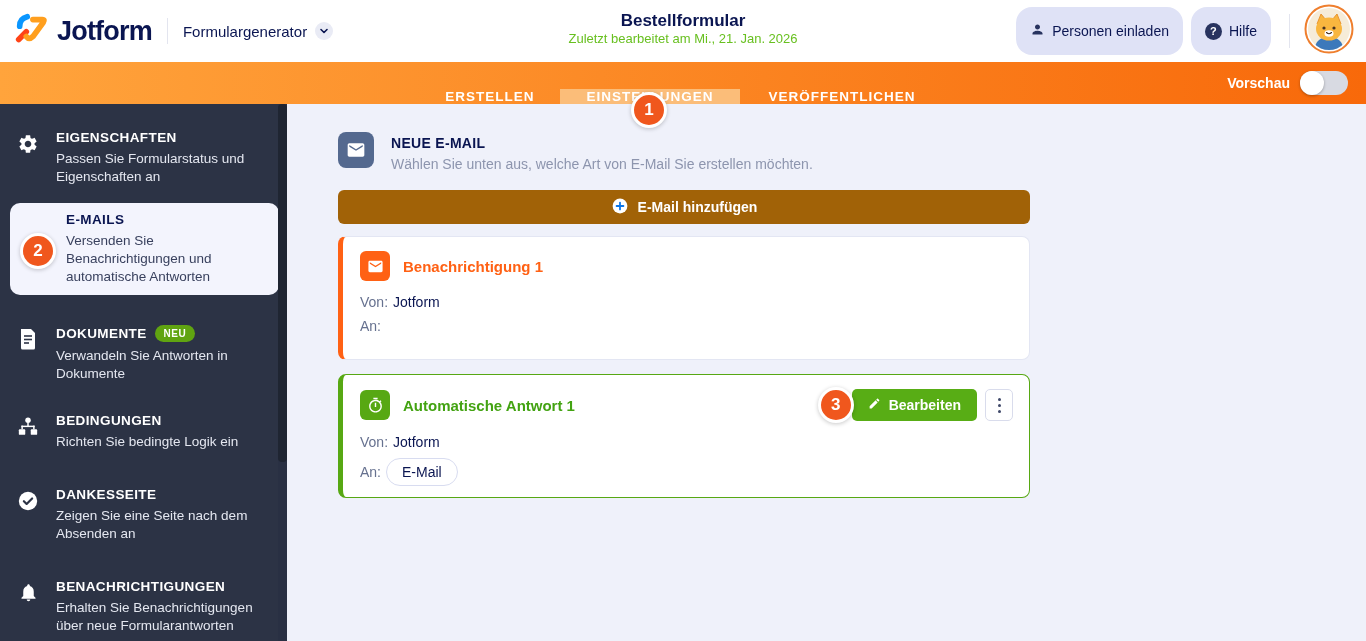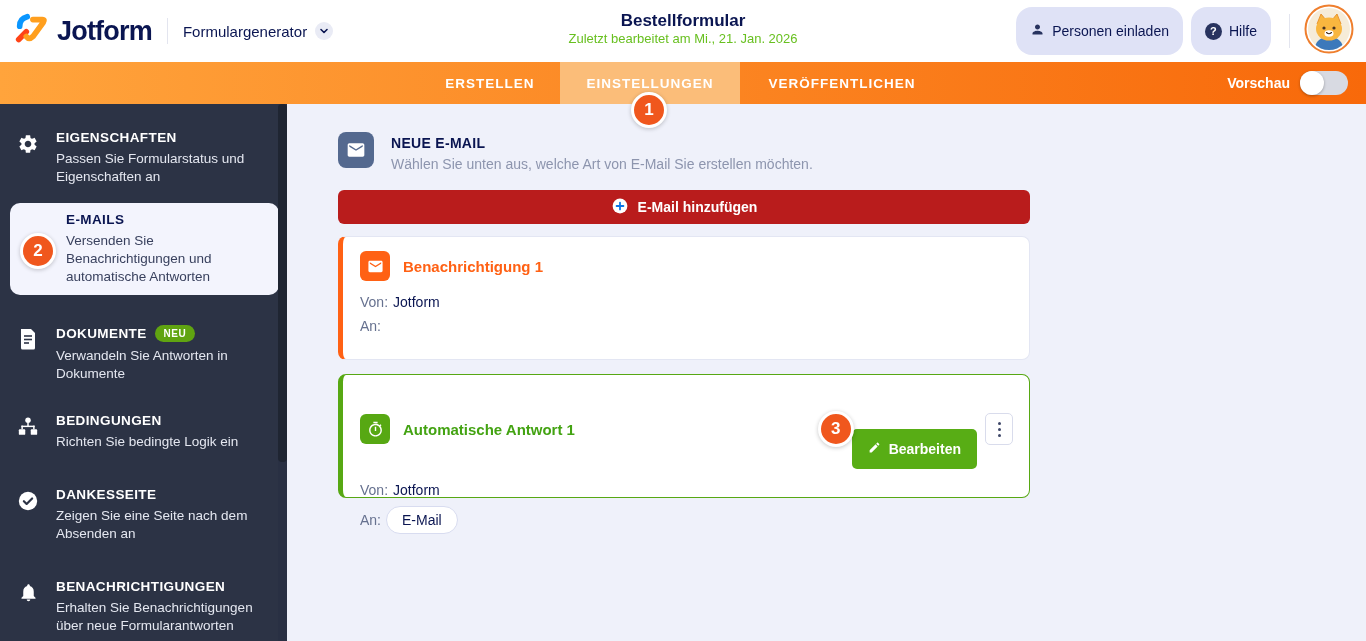--- a/index.html
+++ b/index.html
@@ -35,21 +35,21 @@
   }
   .help-q { width:17px; height:17px; border-radius:50%; background:#28335f; color:#fff;
     font-size:11px; font-weight:bold; display:flex; align-items:center; justify-content:center; }
   .avatar-divider { width:1px; height:34px; background:#e3e5ef; margin:0 14px 0 18px; }
 
   
   .nav {
     position:absolute; top:62px; left:0; width:1366px; height:42px;
     background:linear-gradient(90deg,#ffa43c 0%, #f8690a 100%);
   }
-  .tabs { display:flex; margin-left:420px; height:42px; }
+  .tabs { display:flex; margin-left:420px; height:42px;align-items:flex-end; }
   .tab {
     display:flex; align-items:center; justify-content:center;
     color:#fff; font-weight:bold; font-size:13.5px; letter-spacing:1px; cursor:pointer;
   }
   .tab-0 { width:140px; } .tab-1 { width:180px; } .tab-2 { width:204px; }
   .tab.active { background:#fbbd79; }
   .preview-wrap { position:absolute; right:18px; top:0; height:42px; display:flex; align-items:center; gap:10px; }
   .preview-label { color:#fff; font-weight:bold; font-size:14px; }
   .toggle { width:48px; height:24px; border-radius:12px; background:#d8dae2; position:relative; cursor:pointer; }
   .toggle-knob { position:absolute; left:0px; top:0px; width:24px; height:24px; border-radius:50%;
@@ -91,21 +91,21 @@
 
   
   .content { position:absolute; left:287px; top:104px; width:1079px; height:537px; background:#eff1fa;padding-left:32px; }
   .main-col { position:absolute; left:51px; top:28px; width:692px; }
   .section-head { display:flex; gap:17px; }
   .mail-icon-box { width:36px; height:36px; border-radius:8px; background:#54698f; flex-shrink:0;
     display:flex; align-items:center; justify-content:center; }
   .section-title { font-size:14px; font-weight:bold; color:#0a1551; letter-spacing:.3px; margin:3px 0 5px; }
   .section-desc { font-size:14px; color:#8d95ae; }
   .add-btn {
-    margin-top:18px; height:34px; width:692px; background:#b91c1c; border:none; border-radius:6px;
+    margin-top:18px; height:34px; width:692px; background:#a16207; border:none; border-radius:6px;
     color:#fff; font-weight:bold; font-size:14px; display:flex; align-items:center; justify-content:center;
     gap:9px; cursor:pointer; font-family:inherit;
   }
   .card {
     position:relative; background:#fff; border:1px solid #e3e6f3; border-radius:8px;
     margin-top:12px; padding:14px 16px 16px 17px; height:124px; width:692px;
   }
   .card.orange { border-left:5px solid #ff6114; }
   .card.green  { border:1px solid #57a813; border-left:5px solid #57a813; margin-top:14px; }
   .card-head { display:flex; align-items:center; gap:13px; }
@@ -118,21 +118,21 @@
   .card-title.green  { color:#43a312; }
   .meta-row { margin-top:13px; font-size:14px; color:#66718f; display:flex; align-items:center; gap:5px; }
   .meta-value { color:#0a1551; }
   .to-row { margin-top:8px; }
   .pill { display:inline-flex; align-items:center; gap:7px; border:1px solid #d8dcf0; background:#fff;
     border-radius:15px; padding:4px 13px 4px 6px; font-size:14px; color:#0a1551; height:28px; }
   .pill.no-icon { padding:4px 15px; }
   .controls { margin-left:auto; display:flex; align-items:center; gap:8px; position:relative; }
   .badge-3 { position:absolute; left:-34px; top:50%; transform:translateY(-50%); }
   .edit-btn { background:#58ad15; color:#fff; font-weight:bold; font-size:14px; border:none; border-radius:5px;
-    height:40px; padding:0 16px; display:flex; align-items:center; gap:8px; cursor:pointer; font-family:inherit;margin-top:40px; }
+    height:32px; padding:0 16px; display:flex; align-items:center; gap:8px; cursor:pointer; font-family:inherit; }
   .kebab-btn { width:28px; height:32px; background:#fff; border:1px solid #d9dcec; border-radius:5px;
     display:flex; flex-direction:column; align-items:center; justify-content:center; gap:3px; cursor:pointer; }
   .kebab-dot { width:3px; height:3px; border-radius:50%; background:#3e4768; }
 </style>
 </head>
 <body>
 
 <div class="header">
   <div class="logo-wrap">
     <span>

